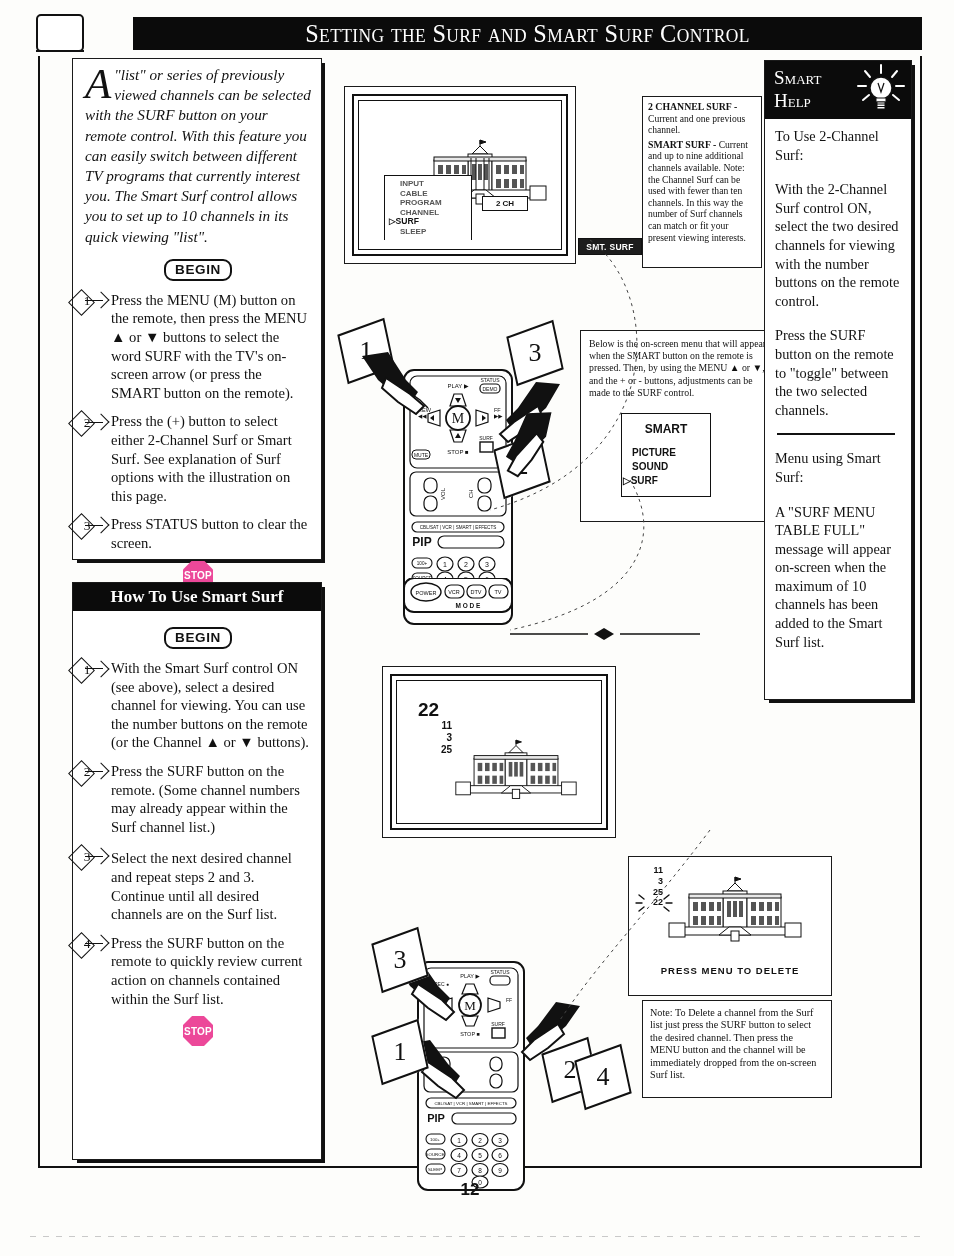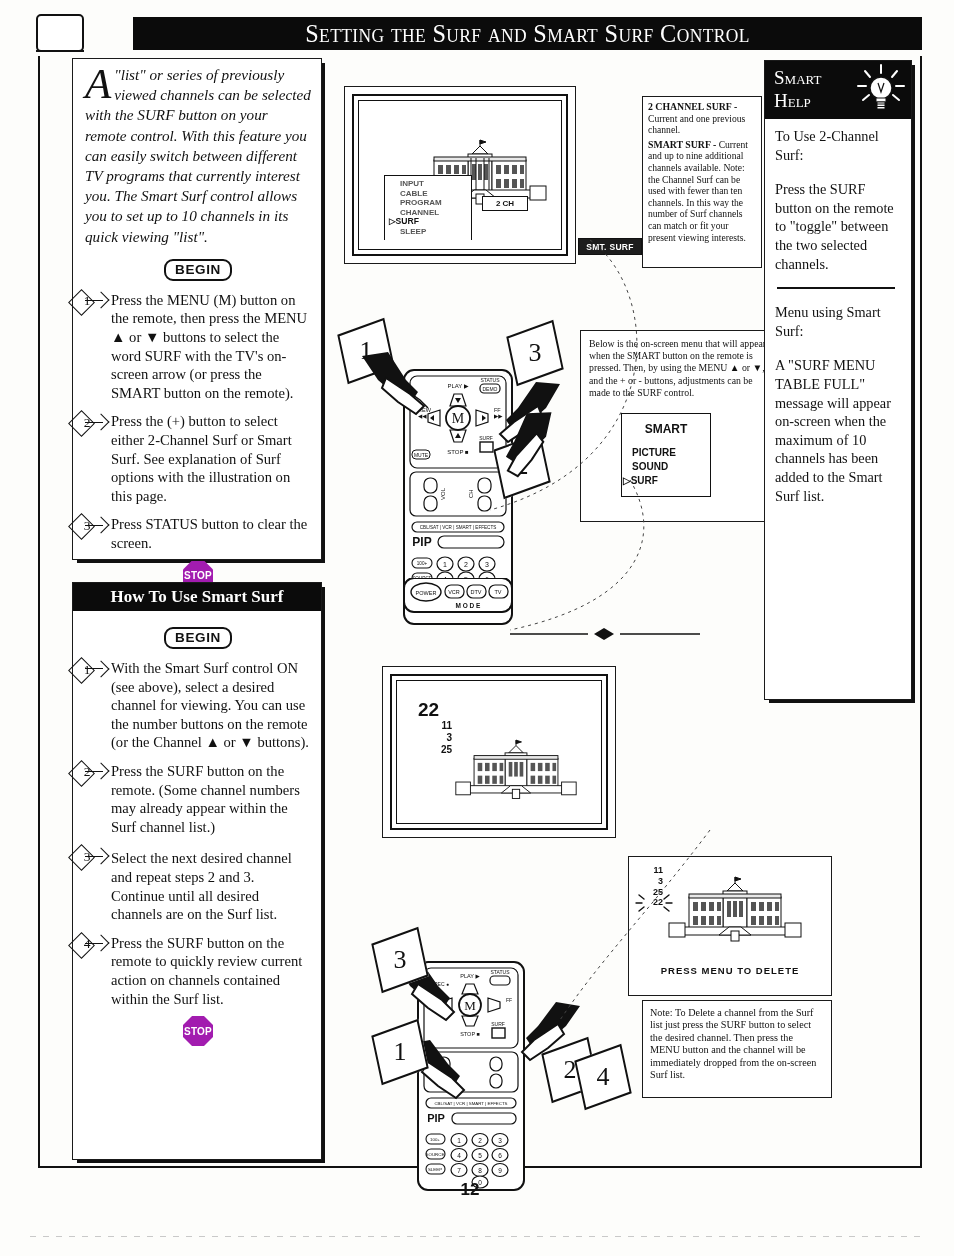--- a/index.html
+++ b/index.html
@@ -74,21 +74,21 @@
     position:absolute;left:16px;top:8.2px;width:18px;height:0;
     border-top:1.6px solid #111;
   }
   .step .num .tip{
     position:absolute;left:26px;top:2.5px;width:11px;height:11px;
     border-right:1.6px solid #111;border-top:1.6px solid #111;transform:rotate(45deg);
   }
   .step p{margin:0;font-size:14.6px;line-height:18.6px;}
   .body-p{margin:13px 0 0 26px;font-size:14.6px;line-height:18.6px;}
   .stopsign{
-    width:30px;height:30px;background:#a21caf;color:#fff;margin:8px auto 0 auto;
+    width:30px;height:30px;background:#ec4899;color:#fff;margin:8px auto 0 auto;
     clip-path:polygon(30% 0,70% 0,100% 30%,100% 70%,70% 100%,30% 100%,0 70%,0 30%);
     display:flex;align-items:center;justify-content:center;
     font-family:"Liberation Sans",sans-serif;font-weight:bold;font-size:10px;
     letter-spacing:.2px;
   }
 
   
   #smart-surf-panel{left:72px;top:582px;width:250px;height:578px;}
   .sec-head{
     background:#0b0b0b;color:#fff;height:28px;display:flex;align-items:center;
@@ -424,20 +424,21 @@
           <rect x="25" y="36" width="10" height="4" fill="#fff" stroke="#111" stroke-width="1"></rect>
           <rect x="26" y="40" width="8" height="7" fill="#fff" stroke="#111" stroke-width="1"></rect>
           <line x1="26" y1="42" x2="34" y2="42" stroke="#111" stroke-width="1"></line>
           <line x1="26" y1="44.5" x2="34" y2="44.5" stroke="#111" stroke-width="1"></line>
           <path d="M27 21 L30 30 L33 21" fill="none" stroke="#111" stroke-width="1.2"></path>
         </svg>
       </div>
     </div>
     <div id="help-body">
       <div>To Use 2-Channel Surf:</div>
+      <div style="margin-top:16px;">With the 2-Channel Surf control ON, select the two desired channels for viewing with the number buttons on the remote control.</div>
       <div style="margin-top:16px;">Press the SURF button on the remote to "toggle" between the two selected channels.</div>
       <div id="help-divider"></div>
       <div>Menu using Smart Surf:</div>
       <div style="margin-top:16px;">A "SURF MENU TABLE FULL" message will appear on-screen when the maximum of 10 channels has been added to the Smart Surf list.</div>
     </div>
   </div>
 
   <div class="remote" style="left:398px;top:368px;">
     <svg width="120" height="258" viewBox="0 0 120 258">
       <rect x="6" y="2" width="108" height="254" rx="10" fill="#fff" stroke="#111" stroke-width="2"></rect>

